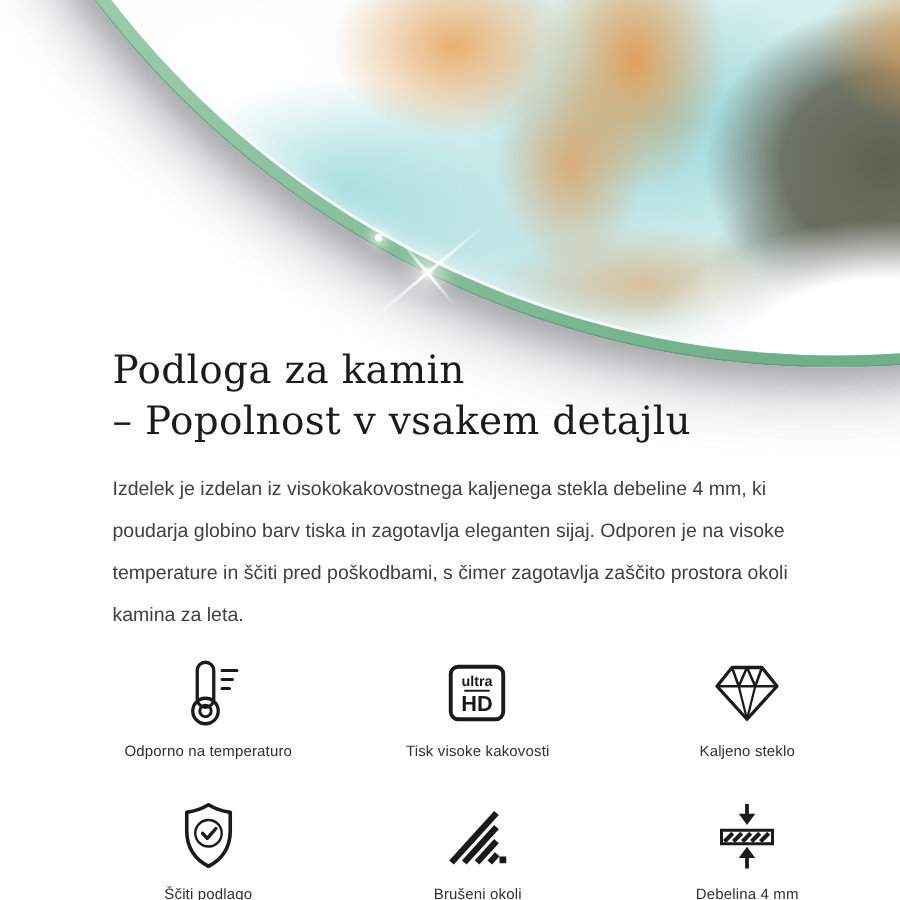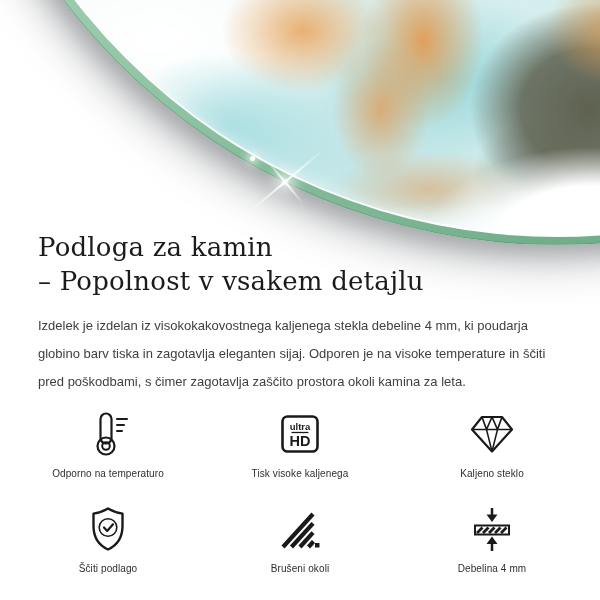--- a/index.html
+++ b/index.html
@@ -1,20 +1,21 @@
 <!DOCTYPE html>
 <html lang="sl"><head>
 <meta charset="utf-8">
 <style>
   * { margin:0; padding:0; box-sizing:border-box; }
   html,body { background:#fff; }
   .page {
     position:relative; width:600px; height:600px;
     background:#ffffff; overflow:hidden;
     font-family:"Liberation Sans", sans-serif;
+    padding-left:37px;
   }
 
   
   .glass-outer {
     position:absolute; left:-63px; top:-993px;
     width:1238px; height:1238px; border-radius:50%;
     background:linear-gradient(135deg,#bfe0cc 0%,#9ccbae 45%,#6fae88 75%,#8fc3a4 100%);
     border:1px solid rgba(90,140,110,.55);
     box-shadow:-12px 22px 42px -6px rgba(95,100,105,.45),
                -4px 10px 18px rgba(110,115,118,.28);
@@ -125,21 +126,21 @@
 
     <div class="feature">
       <div class="icon-box">
         <svg class="icon-svg" width="44" height="44" viewBox="0 0 44 44">
           <rect class="ln" x="4.5" y="4.5" width="35" height="35" rx="5" stroke-width="2.6"></rect>
           <text x="22" y="17.5" text-anchor="middle" font-size="9.5" font-weight="600">ultra</text>
           <path class="ln" d="M13.5 20.5 H30.5" stroke-width="1.3"></path>
           <text x="22" y="34" text-anchor="middle" font-size="14.5" font-weight="800">HD</text>
         </svg>
       </div>
-      <span class="label">Tisk visoke kaljenega</span>
+      <span class="label">Tisk visoke kakovosti</span>
     </div>
 
     <div class="feature">
       <div class="icon-box">
         <svg class="icon-svg" width="46" height="44" viewBox="0 0 46 44">
           <path class="ln" stroke-width="2.2" stroke-linejoin="round" d="M13 5 L33 5 L43 17.5 L23 39.5 L3 17.5 Z"></path>
           <path class="ln" stroke-width="1.7" d="M3 17.5 H43"></path>
           <path class="ln" stroke-width="1.7" stroke-linejoin="round" d="M13 5 L17.5 17.5 L23 5 L28.5 17.5 L33 5"></path>
           <path class="ln" stroke-width="1.5" d="M17.5 17.5 L23 39.5 M28.5 17.5 L23 39.5"></path>
         </svg>

